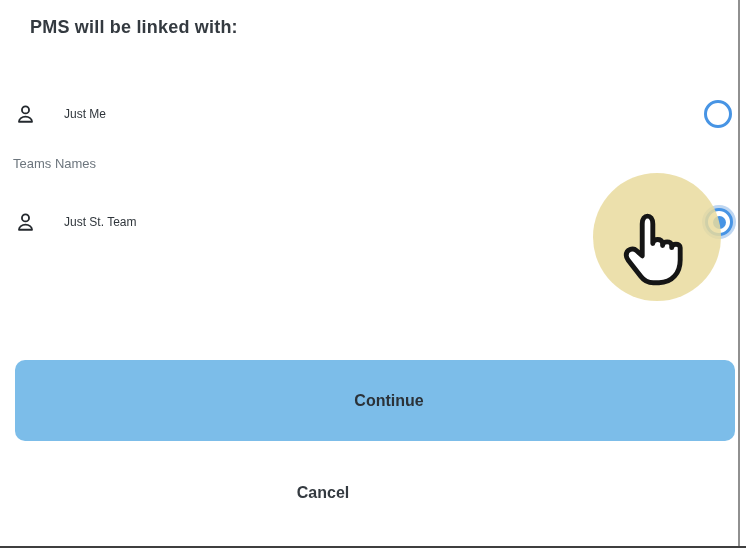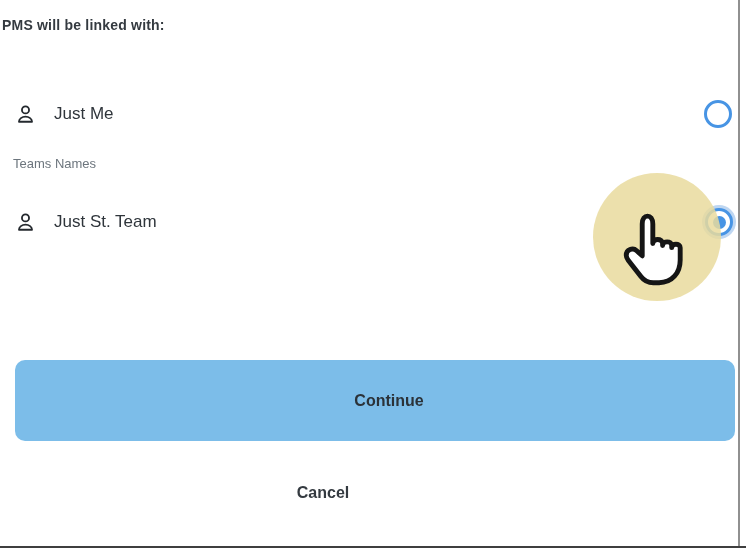--- a/index.html
+++ b/index.html
@@ -22,39 +22,39 @@
     background: var(--right-border, #909090);
   }
   .edge-bottom {
     position: absolute;
     left: 0; bottom: 0;
     width: 746px; height: 2px;
     background: var(--bottom-border, #3f3f3f);
   }
   .title {
     position: absolute;
-    left: 2px; top: 17px;
-    font-size: 14px;
+    left: 30px; top: 17px;
+    font-size: 18px;
     font-weight: 700;
     letter-spacing: 0.2px;
     color: var(--title-text, #343a40);
   }
   .option-row {
     position: absolute;
     left: 14px; right: 0;
     height: 30px;
     display: flex;
     align-items: center;
   }
   .row-just-me { top: 99px; }
   .row-main-st { top: 207px; }
   .person-icon { width: 23px; height: 23px; flex: 0 0 auto; }
   .option-label {
-    margin-left: 17px;
-    font-size: 17px;
+    margin-left: 27px;
+    font-size: 12px;
     font-weight: 500;
     color: var(--option-text, #2f353b);
   }
   .radio {
     margin-left: auto;
     width: 28px; height: 28px;
     border: 3.5px solid var(--radio-blue, #4794e4);
     border-radius: 50%;
     background: #ffffff;
     display: flex;

